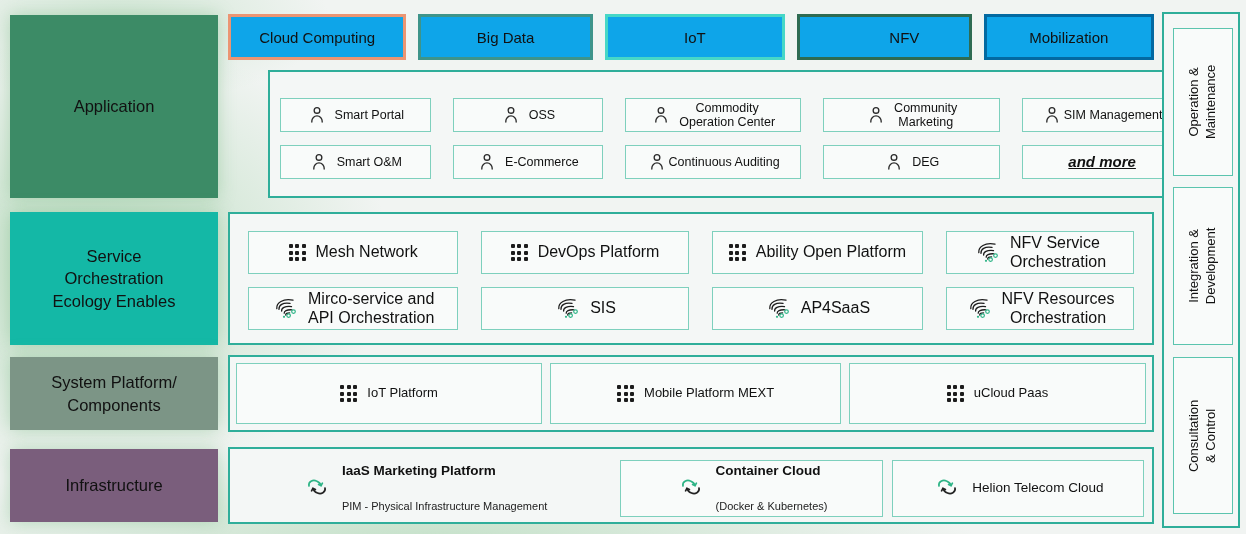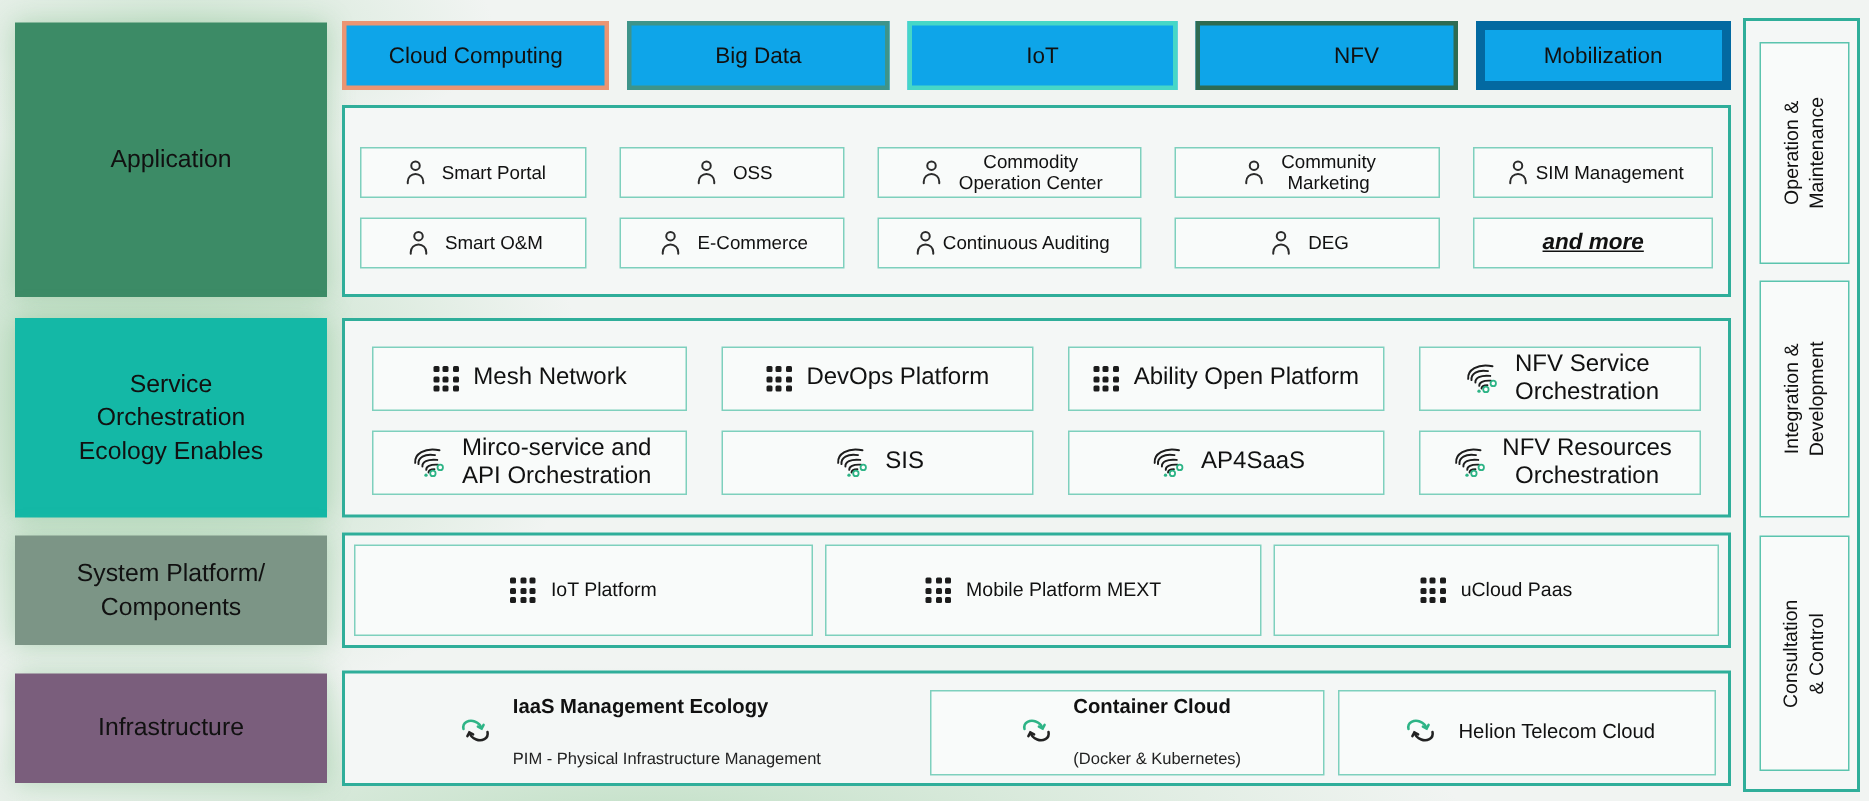--- a/index.html
+++ b/index.html
@@ -25,27 +25,27 @@
 
   
   .tabs{left:228px;top:14px;width:926px;height:46px;display:grid;
     grid-template-columns:180fr 176fr 182fr 176fr 172fr;gap:12px;}
   .tab{background:#0ea5e9;display:flex;align-items:center;justify-content:center;
     font-size:15px;box-sizing:border-box;}
   .tab-cloud{border:3px solid #eb9573;}
   .tab-big{border:3px solid #3e948a;}
   .tab-iot{border:3px solid #46d7c7;}
   .tab-nfv{border:3px solid #2e6b52;padding-left:40px;}
-  .tab-mob{border:6px solid #0369a1;}
+  .tab-mob{border:3px solid #0369a1;}
 
   
   .container{left:228px;width:926px;border:2px solid #2fae9a;background:#f4f7f6;}
   .cnt-app{top:70px;height:128px;padding:26px 10px 19px;display:grid;
     grid-template-columns:148fr 148fr 173fr 174fr 157fr;grid-auto-rows:34px;
-    column-gap:22px;row-gap:13px;}
+    column-gap:22px;row-gap:13px;margin-left:40px;}
   .cnt-svc{top:212px;height:133px;padding:17px 18px 14px;display:grid;
     grid-template-columns:216fr 213fr 217fr 193fr;grid-auto-rows:43px;
     column-gap:23px;row-gap:13px;}
   .cnt-sys{top:355px;height:77px;padding:6px 6px;display:grid;
     grid-template-columns:1fr .95fr .97fr;column-gap:8px;}
   .cnt-inf{top:447px;height:77px;padding:11px 8px;display:grid;
     grid-template-columns:1.45fr 1.02fr .98fr;column-gap:9px;}
 
   
   .item{border:1.5px solid #7ed0bd;background:#f9fbfa;display:flex;align-items:center;
@@ -398,21 +398,21 @@
         <svg viewBox="0 0 30 24" width="30" height="24">
           <g fill="none" stroke-width="1.7" stroke-linecap="round">
             <path stroke="#2eb486" d="M7 10 C 6 5.5, 11 3.5, 14.5 5 C 16.5 5.8, 18.5 7.5, 19 9.5"></path>
             <path stroke="#2eb486" d="M16.6 8.4 l2.5 1.3 l1.3 -2.5"></path>
             <path stroke="#222" d="M23 12 C 24 16.5, 19 18.5, 15.5 17 C 13.5 16.2, 11.5 14.5, 11 12.5"></path>
             <path stroke="#222" d="M13.4 13.6 l-2.5 -1.3 l-1.3 2.5"></path>
           </g>
         </svg>
       </span>
     <span class="infra-text">
-      <span class="infra-title">IaaS Management Ecology</span>
+      <span class="infra-title">IaaS Marketing Platform</span>
       <span class="infra-sub">PIM - Physical Infrastructure Management</span>
     </span>
   </div>
   <div class="item infra-item">
     <span class="cloudsync-icon">
         <svg viewBox="0 0 30 24" width="30" height="24">
           <g fill="none" stroke-width="1.7" stroke-linecap="round">
             <path stroke="#2eb486" d="M7 10 C 6 5.5, 11 3.5, 14.5 5 C 16.5 5.8, 18.5 7.5, 19 9.5"></path>
             <path stroke="#2eb486" d="M16.6 8.4 l2.5 1.3 l1.3 -2.5"></path>
             <path stroke="#222" d="M23 12 C 24 16.5, 19 18.5, 15.5 17 C 13.5 16.2, 11.5 14.5, 11 12.5"></path>

